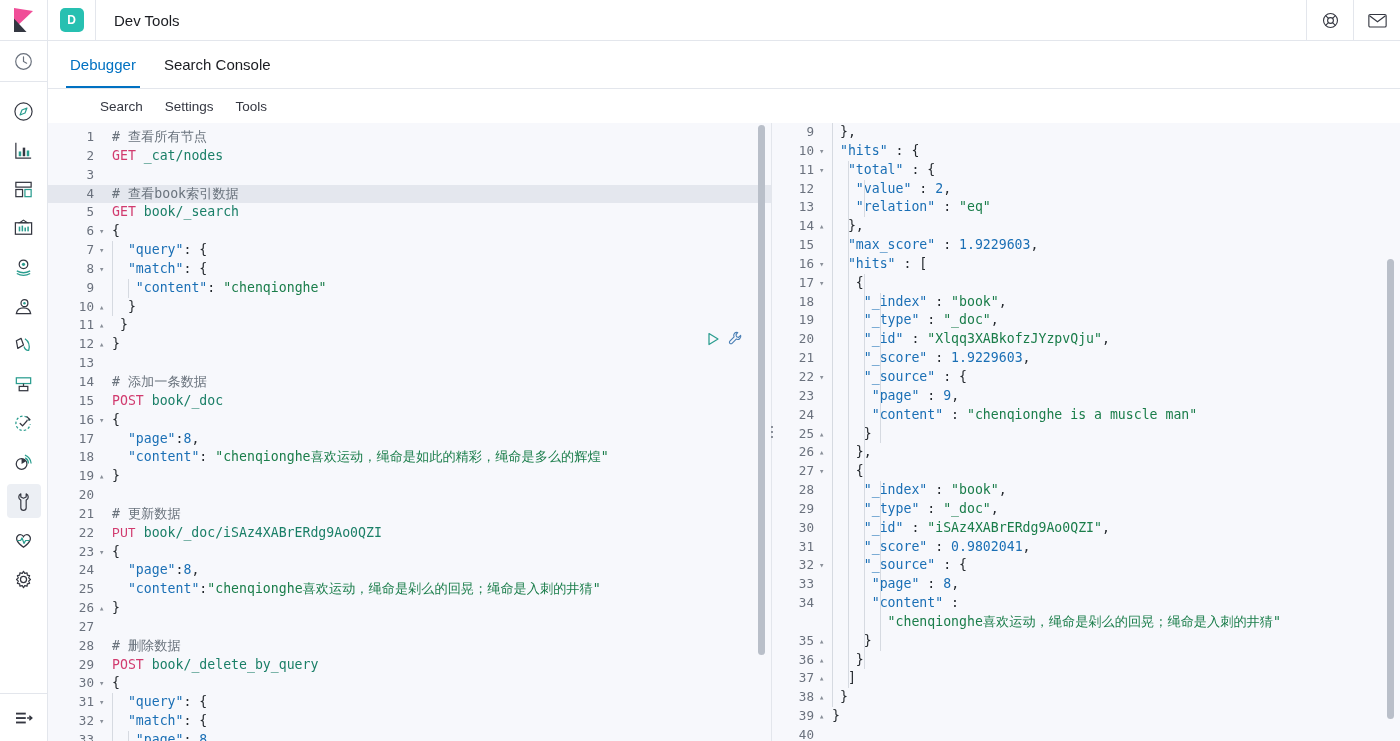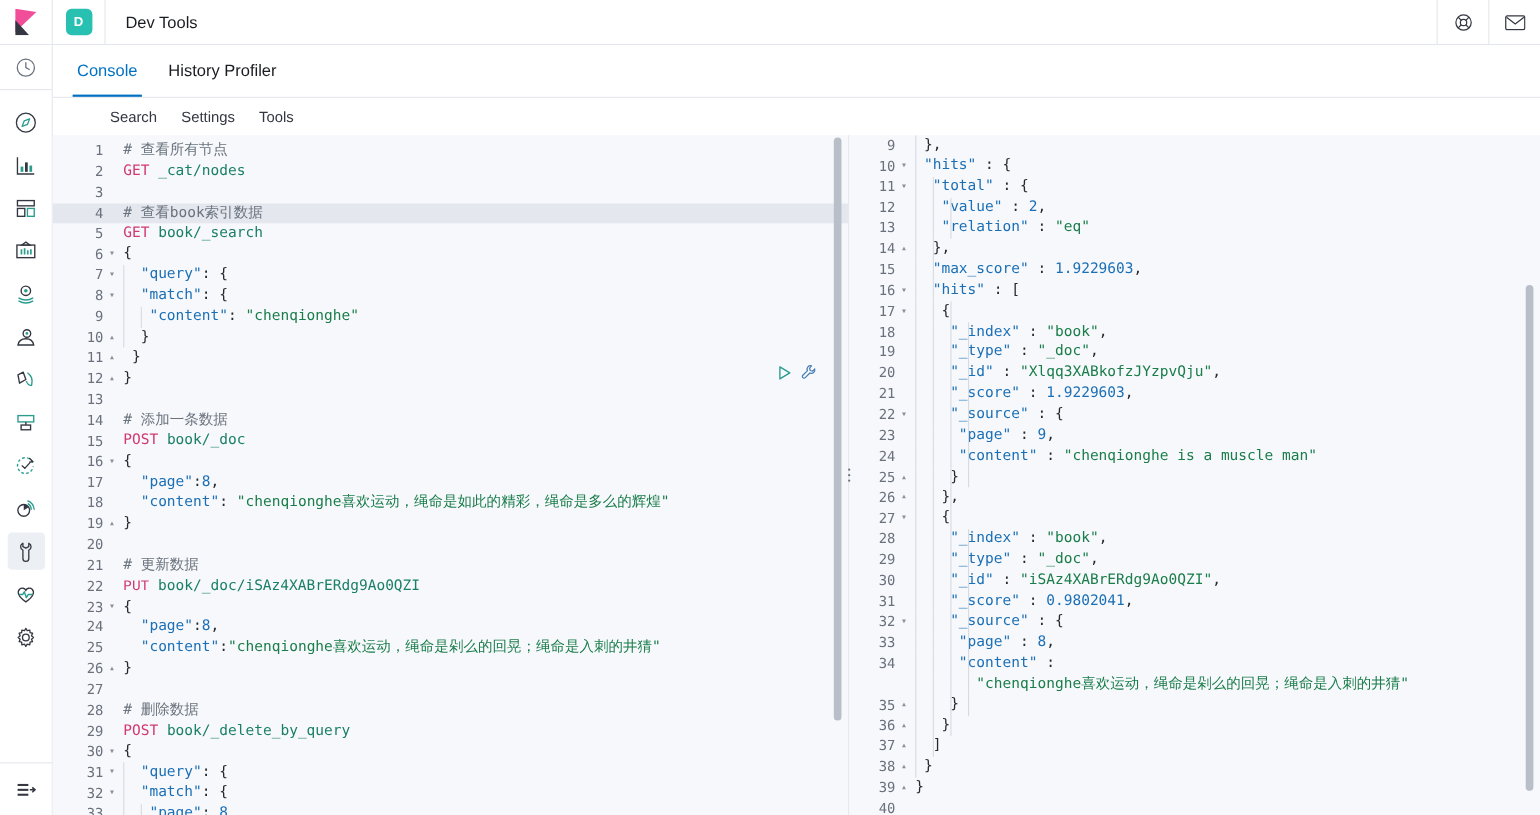--- a/index.html
+++ b/index.html
@@ -343,24 +343,24 @@
           <rect x="2" y="13" width="11" height="2.1" fill="#343741"></rect>
           <path d="M14.5 9 L19.5 9 M17 6.5 L19.8 9 L17 11.5" fill="none" stroke="#343741" stroke-width="1.6"></path>
         </svg>
       </div>
     </div>
 
     <div class="main">
 
       <div class="tabs">
         <div class="tab selected">
-            <span>Console</span>
+            <span>Debugger</span>
           </div>
         <div class="tab">
-            <span>History Profiler</span>
+            <span>Search Console</span>
           </div>
       </div>
 
       <div class="submenu">
         <span>Search</span>
         <span>Settings</span>
         <span>Tools</span>
       </div>
 
       <div class="split">

